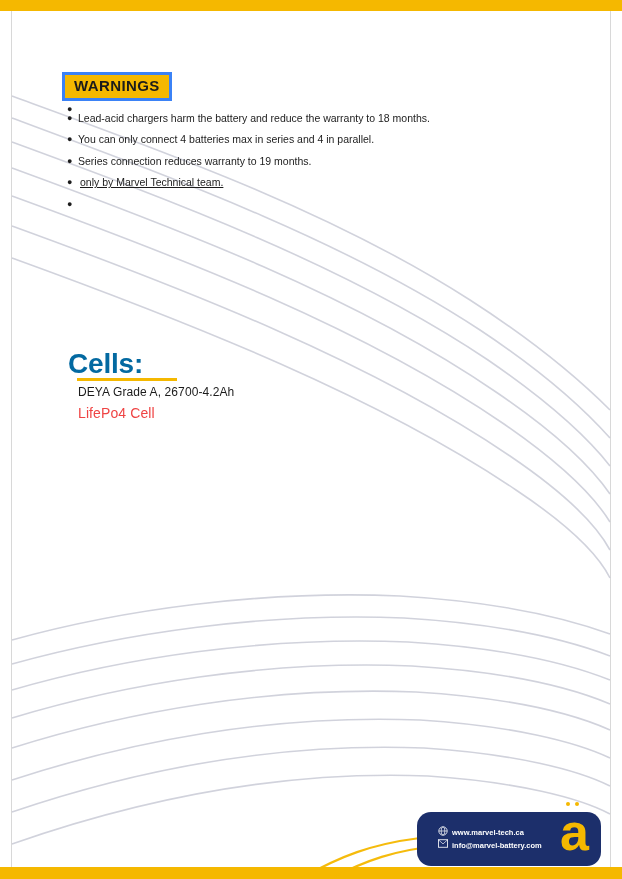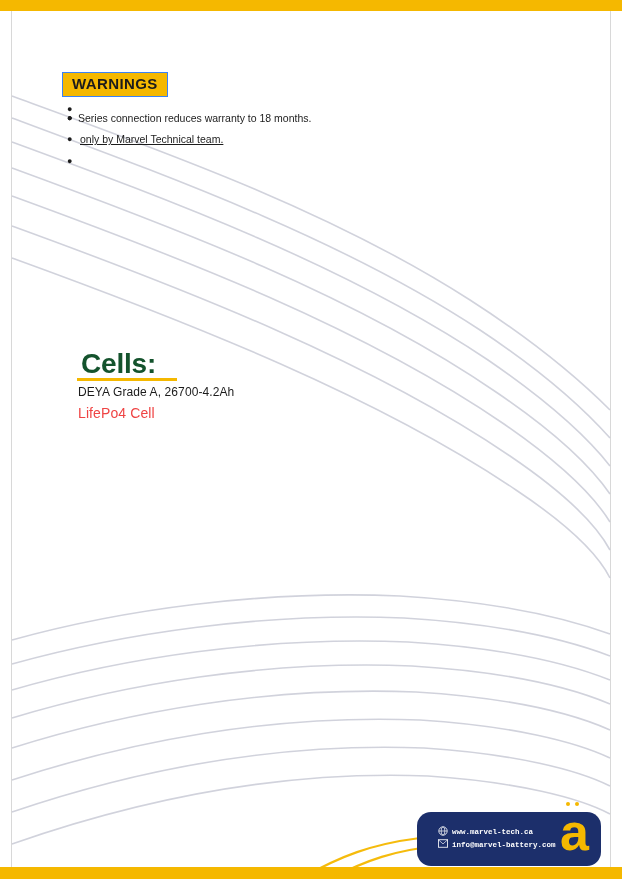--- a/index.html
+++ b/index.html
@@ -68,21 +68,21 @@
   .warnings-title {
     position: absolute;
     left: 62px;
     top: 72px;
     background: #f5b800;
     color: #1b1b1b;
     font-size: 15px;
     font-weight: bold;
     letter-spacing: 0.4px;
     padding: 3px 9px 4px 9px;
-    border: 1px solid #3b82f6;
+    border: 3px solid #3b82f6;
     line-height: 1.05;
   }
   .warnings-list {
     position: absolute;
     left: 66px;
     top: 103px;
     width: 500px;
   }
   .warn-item {
     position: relative;
@@ -101,25 +101,25 @@
     color: #1c1c1c;
   }
   .warn-item .line2 {
     display: block;
     padding-left: 2px;
     text-decoration: underline;
   }
   
   .cells-heading {
     position: absolute;
-    left: 81px;
+    left: 68px;
     top: 348px;
     font-size: 28px;
     font-weight: bold;
-    color: #14532d;
+    color: #0369a1;
     letter-spacing: -0.2px;
   }
   .cells-underline {
     position: absolute;
     left: 77px;
     top: 378px;
     width: 100px;
     height: 3px;
     background: #f5b800;
   }
@@ -149,21 +149,20 @@
     background: #1c2f6b;
     border-radius: 14px;
   }
   .footer-lines {
     position: absolute;
     left: 452px;
     top: 826px;
     color: #ffffff;
     font-size: 7.5px;
     line-height: 13px;
-    font-family: Liberation Mono, monospace;
   }
   .footer-line {
     position: relative;
     white-space: nowrap;
     font-weight: bold;
   }
   .footer-icon {
     position: absolute;
     left: -14px;
     top: 0px;
@@ -228,27 +227,29 @@
   </svg>
 
   <div class="warnings-title">WARNINGS</div>
 
   <div class="warnings-list">
     <div class="warn-item">
       <span class="bullet">●</span>
     </div>
     <div class="warn-item">
       <span class="bullet">●</span>
-    </div>
-    <div class="warn-item">
-      <span class="bullet">●</span>
-    </div>
-    <div class="warn-item">
-      <span class="bullet">●</span>
-      <span>Series connection reduces warranty to 18 months.</span>
+      <span>Lead-acid chargers harm the battery and reduce the warranty to 18 months.</span>
+    </div>
+    <div class="warn-item">
+      <span class="bullet">●</span>
+      <span>You can only connect 4 batteries max in series and 4 in parallel.</span>
+    </div>
+    <div class="warn-item">
+      <span class="bullet">●</span>
+      <span>Series connection reduces warranty to 19 months.</span>
     </div>
     <div class="warn-item">
       <span class="bullet">●</span>
       <span class="line2">only by Marvel Technical team.</span>
     </div>
     <div class="warn-item">
       <span class="bullet">●</span>
     </div>
   </div>
 

